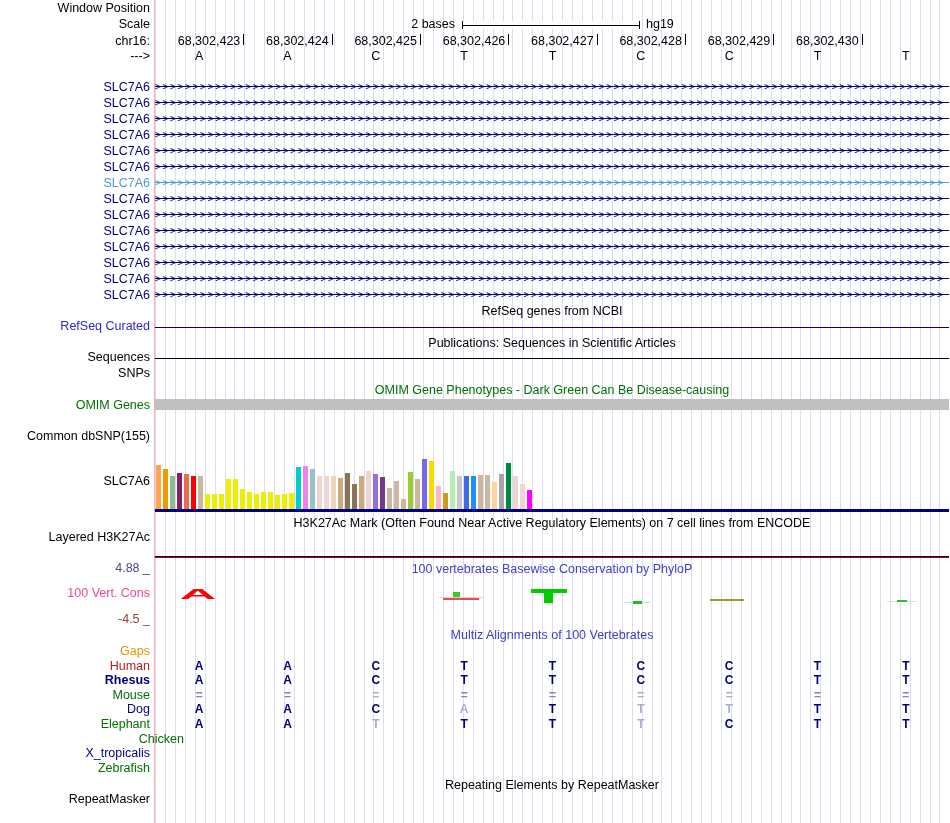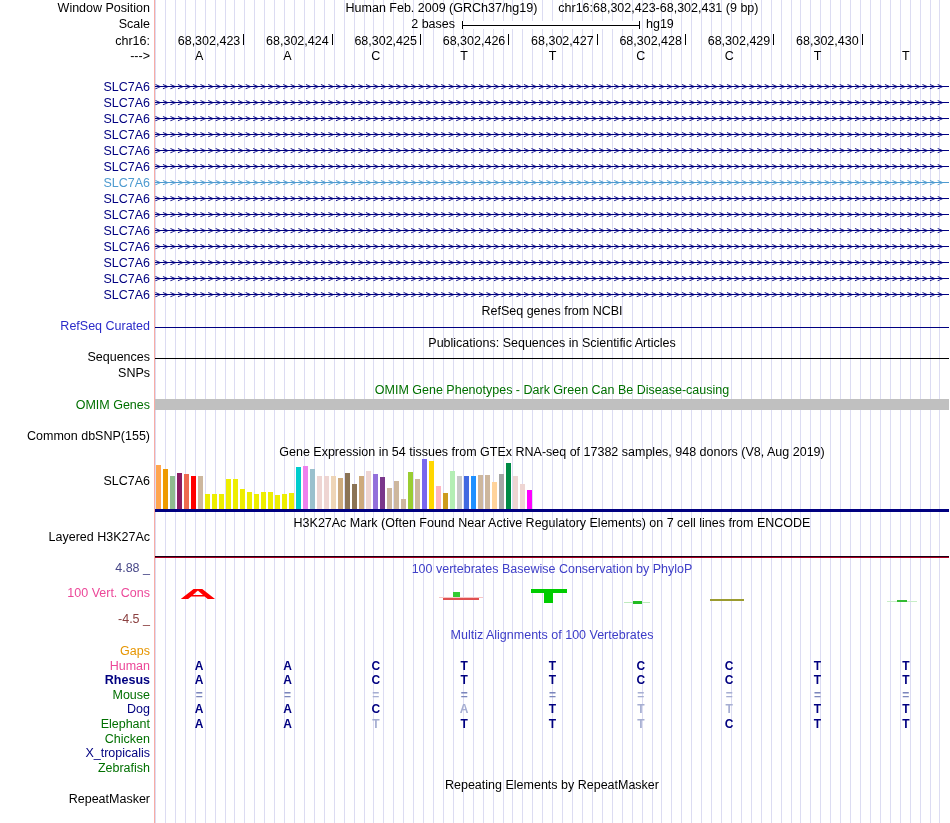--- a/index.html
+++ b/index.html
@@ -24,25 +24,20 @@
             background:linear-gradient(#fff 0 4px,#000 4px 5px,#fff 5px 100%);}
 </style>
 </head>
 <body>
 
 <div id="screen">
   <div class="grid"></div>
   <div class="vguide"></div>
 
   <div class="lbl" style="top:2px">Window Position</div>
-  <div class="ctitle" style="top:2px">
-    <span>Human Feb. 2009 (GRCh37/hg19)</span>
-    <span style="display:inline-block;width:14px"></span>
-    <span>chr16:68,302,423-68,302,431 (9 bp)</span>
-  </div>
 
   <div class="lbl" style="top:18px">Scale</div>
   <div class="coord" style="left:380px;top:18px;width:75px;text-align:right">2 bases</div>
   <div class="scalebar"></div>
   <div class="coord" style="left:646px;top:18px">hg19</div>
 
   <div class="lbl" style="top:35px">chr16:</div>
   <div id="coords"></div>
 
   <div class="lbl" style="top:50px">---&gt;</div>
@@ -59,21 +54,20 @@
   <div class="hline" style="top:358px;height:1px;background:#000"></div>
 
   <div class="lbl" style="top:367px">SNPs</div>
 
   <div class="ctitle" style="top:384px;color:#007000">OMIM Gene Phenotypes - Dark Green Can Be Disease-causing</div>
   <div class="lbl" style="top:399px;color:#007000">OMIM Genes</div>
   <div class="hline" style="top:399px;height:11px;background:#c0c0c0"></div>
 
   <div class="lbl" style="top:430px">Common dbSNP(155)</div>
 
-  <div class="ctitle" style="top:446px">Gene Expression in 54 tissues from GTEx RNA-seq of 17382 samples, 948 donors (V8, Aug 2019)</div>
   <div class="lbl" style="top:475px">SLC7A6</div>
   <div id="gtexbars"></div>
   <div class="hline" style="top:509px;height:3px;background:#000080"></div>
 
   <div class="ctitle" style="top:517px">H3K27Ac Mark (Often Found Near Active Regulatory Elements) on 7 cell lines from ENCODE</div>
   <div class="lbl" style="top:531px">Layered H3K27Ac</div>
   <div class="hline" style="top:556px;height:2px;background:linear-gradient(#1a0012 0 50%,#aa0022 50% 100%)"></div>
 
   <div class="lbl" style="top:562px;color:#484888">4.88 _</div>
   <div class="ctitle" style="top:563px;color:#4040c8">100 vertebrates Basewise Conservation by PhyloP</div>
@@ -198,21 +192,21 @@
     <div style="position: absolute; left: 443px; top: 598px; width: 36px; height: 2px; background: rgb(224, 80, 80);"></div>
     <div style="position: absolute; left: 453px; top: 592px; width: 7px; height: 5px; background: rgb(51, 204, 51);"></div>
     <div style="position: absolute; left: 531px; top: 589px; width: 36px; height: 4px; background: rgb(0, 204, 0);"></div>
     <div style="position: absolute; left: 544px; top: 589px; width: 9px; height: 14px; background: rgb(0, 204, 0);"></div>
     <div style="position: absolute; left: 624px; top: 602px; width: 26px; height: 1px; background: rgb(191, 234, 191);"></div>
     <div style="position: absolute; left: 632.5px; top: 601px; width: 9px; height: 3px; background: rgb(34, 187, 34);"></div>
     <div style="position: absolute; left: 710px; top: 599px; width: 34px; height: 2px; background: rgb(155, 155, 47);"></div>
     <div style="position: absolute; left: 887px; top: 601px; width: 30px; height: 1px; background: rgb(200, 238, 200);"></div>
     <div style="position: absolute; left: 897px; top: 600px; width: 10px; height: 2px; background: rgb(51, 187, 51);"></div>
     <div class="lbl" style="position: absolute; top: 645px; color: rgb(230, 149, 0);">Gaps</div>
-    <div class="lbl" style="position: absolute; top: 660px; color: #ec4899;">Human</div>
+    <div class="lbl" style="position: absolute; top: 660px; color: #b91c1c;">Human</div>
     <div class="mz" style="position: absolute; left: 199.165px; top: 660px; color: rgb(0, 0, 128);">A</div>
     <div class="mz" style="position: absolute; left: 287.495px; top: 660px; color: rgb(0, 0, 128);">A</div>
     <div class="mz" style="position: absolute; left: 375.825px; top: 660px; color: rgb(0, 0, 128);">C</div>
     <div class="mz" style="position: absolute; left: 464.155px; top: 660px; color: rgb(0, 0, 128);">T</div>
     <div class="mz" style="position: absolute; left: 552.485px; top: 660px; color: rgb(0, 0, 128);">T</div>
     <div class="mz" style="position: absolute; left: 640.815px; top: 660px; color: rgb(0, 0, 128);">C</div>
     <div class="mz" style="position: absolute; left: 729.145px; top: 660px; color: rgb(0, 0, 128);">C</div>
     <div class="mz" style="position: absolute; left: 817.475px; top: 660px; color: rgb(0, 0, 128);">T</div>
     <div class="mz" style="position: absolute; left: 905.805px; top: 660px; color: rgb(0, 0, 128);">T</div>
     <div class="lbl" style="position: absolute; top: 674px; color: rgb(0, 0, 128); font-weight: bold;">Rhesus</div>
@@ -248,16 +242,16 @@
     <div class="lbl" style="position: absolute; top: 718px; color: rgb(0, 112, 0);">Elephant</div>
     <div class="mz" style="position: absolute; left: 199.165px; top: 718px; color: rgb(0, 0, 128);">A</div>
     <div class="mz" style="position: absolute; left: 287.495px; top: 718px; color: rgb(0, 0, 128);">A</div>
     <div class="mz" style="position: absolute; left: 375.825px; top: 718px; color: rgb(166, 174, 210);">T</div>
     <div class="mz" style="position: absolute; left: 464.155px; top: 718px; color: rgb(0, 0, 128);">T</div>
     <div class="mz" style="position: absolute; left: 552.485px; top: 718px; color: rgb(0, 0, 128);">T</div>
     <div class="mz" style="position: absolute; left: 640.815px; top: 718px; color: rgb(166, 174, 210);">T</div>
     <div class="mz" style="position: absolute; left: 729.145px; top: 718px; color: rgb(0, 0, 128);">C</div>
     <div class="mz" style="position: absolute; left: 817.475px; top: 718px; color: rgb(0, 0, 128);">T</div>
     <div class="mz" style="position: absolute; left: 905.805px; top: 718px; color: rgb(0, 0, 128);">T</div>
-    <div class="lbl" style="position: absolute; top: 733px; color: rgb(0, 112, 0);">Chicken</div>
+    <div class="lbl" style="position: absolute; top: 733px; color: rgb(0, 112, 0); padding-left: 34px;">Chicken</div>
     <div class="lbl" style="position: absolute; top: 747px; color: rgb(0, 0, 128);">X_tropicalis</div>
     <div class="lbl" style="position: absolute; top: 762px; color: rgb(0, 112, 0);">Zebrafish</div>
   </div>
 
 </body></html>

